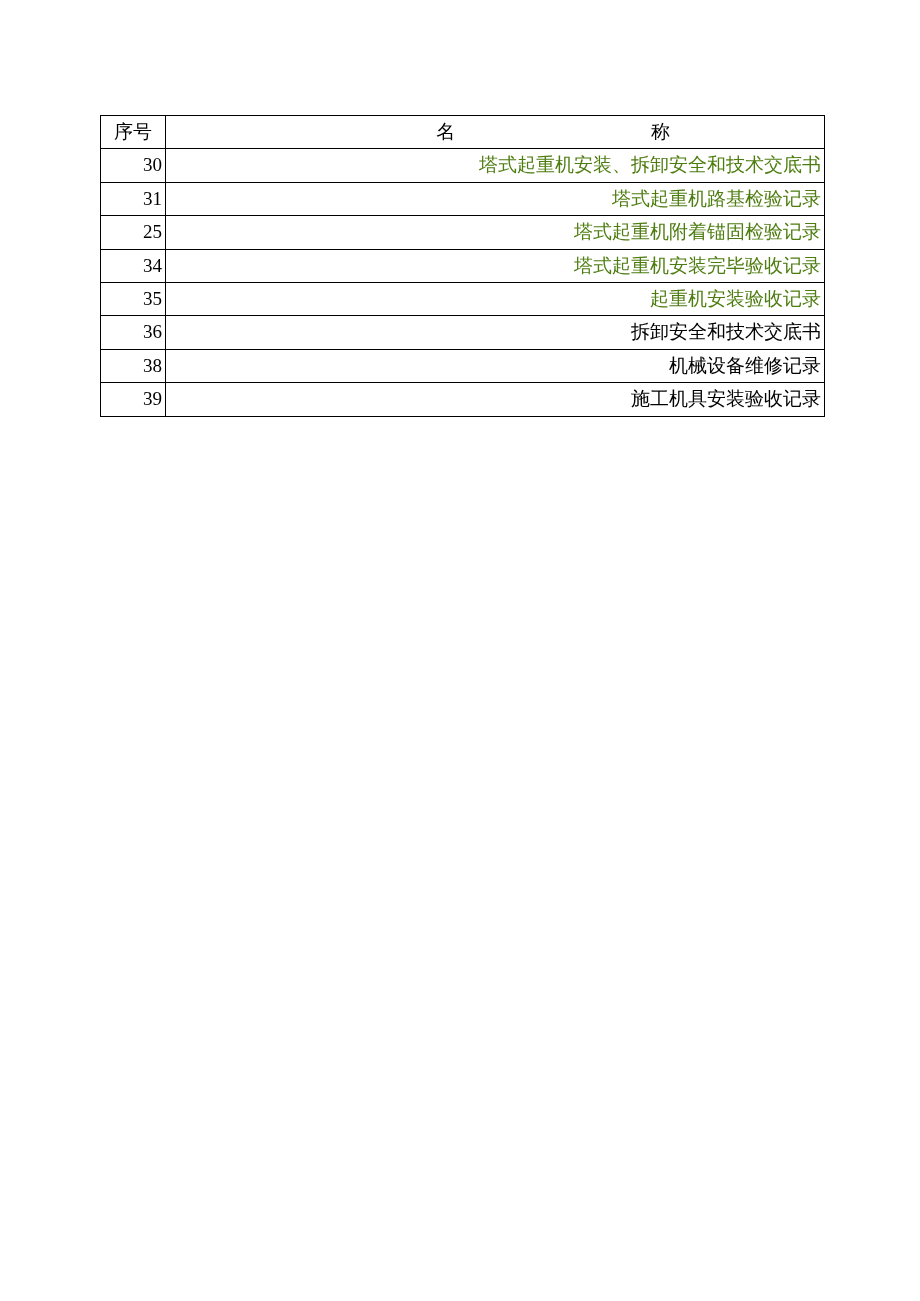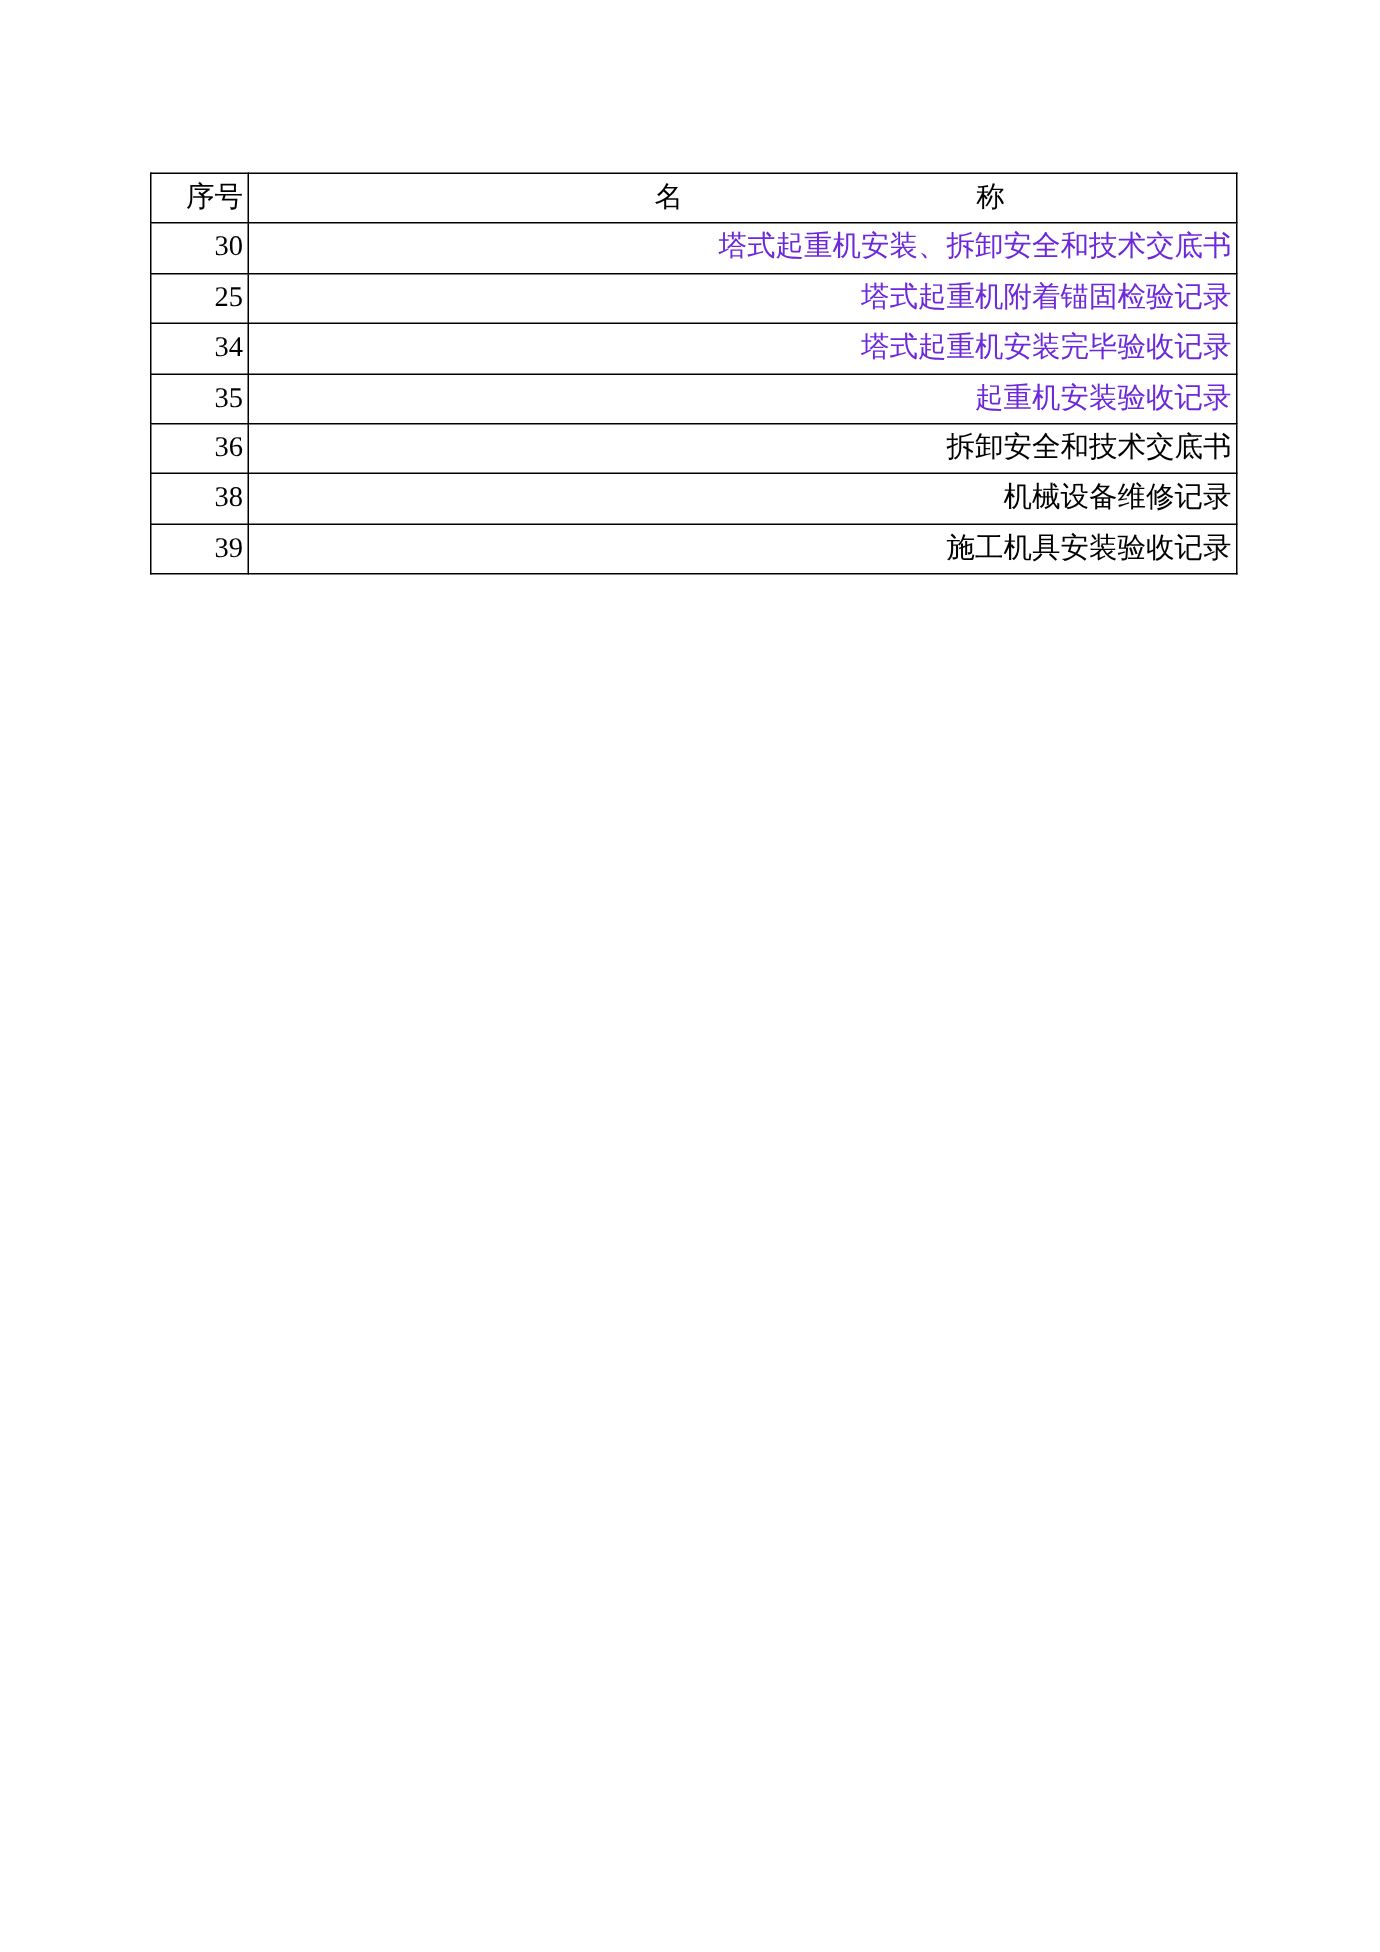--- a/index.html
+++ b/index.html
@@ -25,42 +25,42 @@
       line-height: 1.6;
       padding: 1px 3px;
       vertical-align: middle;
       text-align: right;
       font-weight: normal;
     }
     col.col-seq {
       width: 65px;
     }
     th.header-seq {
-      text-align: right;
+      text-align: center;
     }
     th.header-name {
       text-align: left;
     }
     .name-header-inner {
       display: flex;
     }
     .name-header-inner .gap-left {
       flex: 0 0 41%;
     }
     .name-header-inner .char1 {
       flex: 0 0 auto;
     }
     .name-header-inner .gap-mid {
       flex: 0 0 30%;
     }
     .name-header-inner .char2 {
       flex: 0 0 auto;
     }
     .red {
-      color: #6d28d9;
+      color: #4d7c0f;
     }
   </style>
 </head>
 <body>
 
 <table>
   <colgroup>
     <col class="col-seq">
     <col>
   </colgroup>
@@ -76,20 +76,24 @@
         </div>
       </th>
     </tr>
   </thead>
   <tbody>
     <tr>
       <td>30</td>
       <td class="red">塔式起重机安装、拆卸安全和技术交底书</td>
     </tr>
     <tr>
+      <td>31</td>
+      <td class="red">塔式起重机路基检验记录</td>
+    </tr>
+    <tr>
       <td>25</td>
       <td class="red">塔式起重机附着锚固检验记录</td>
     </tr>
     <tr>
       <td>34</td>
       <td class="red">塔式起重机安装完毕验收记录</td>
     </tr>
     <tr>
       <td>35</td>
       <td class="red">起重机安装验收记录</td>

